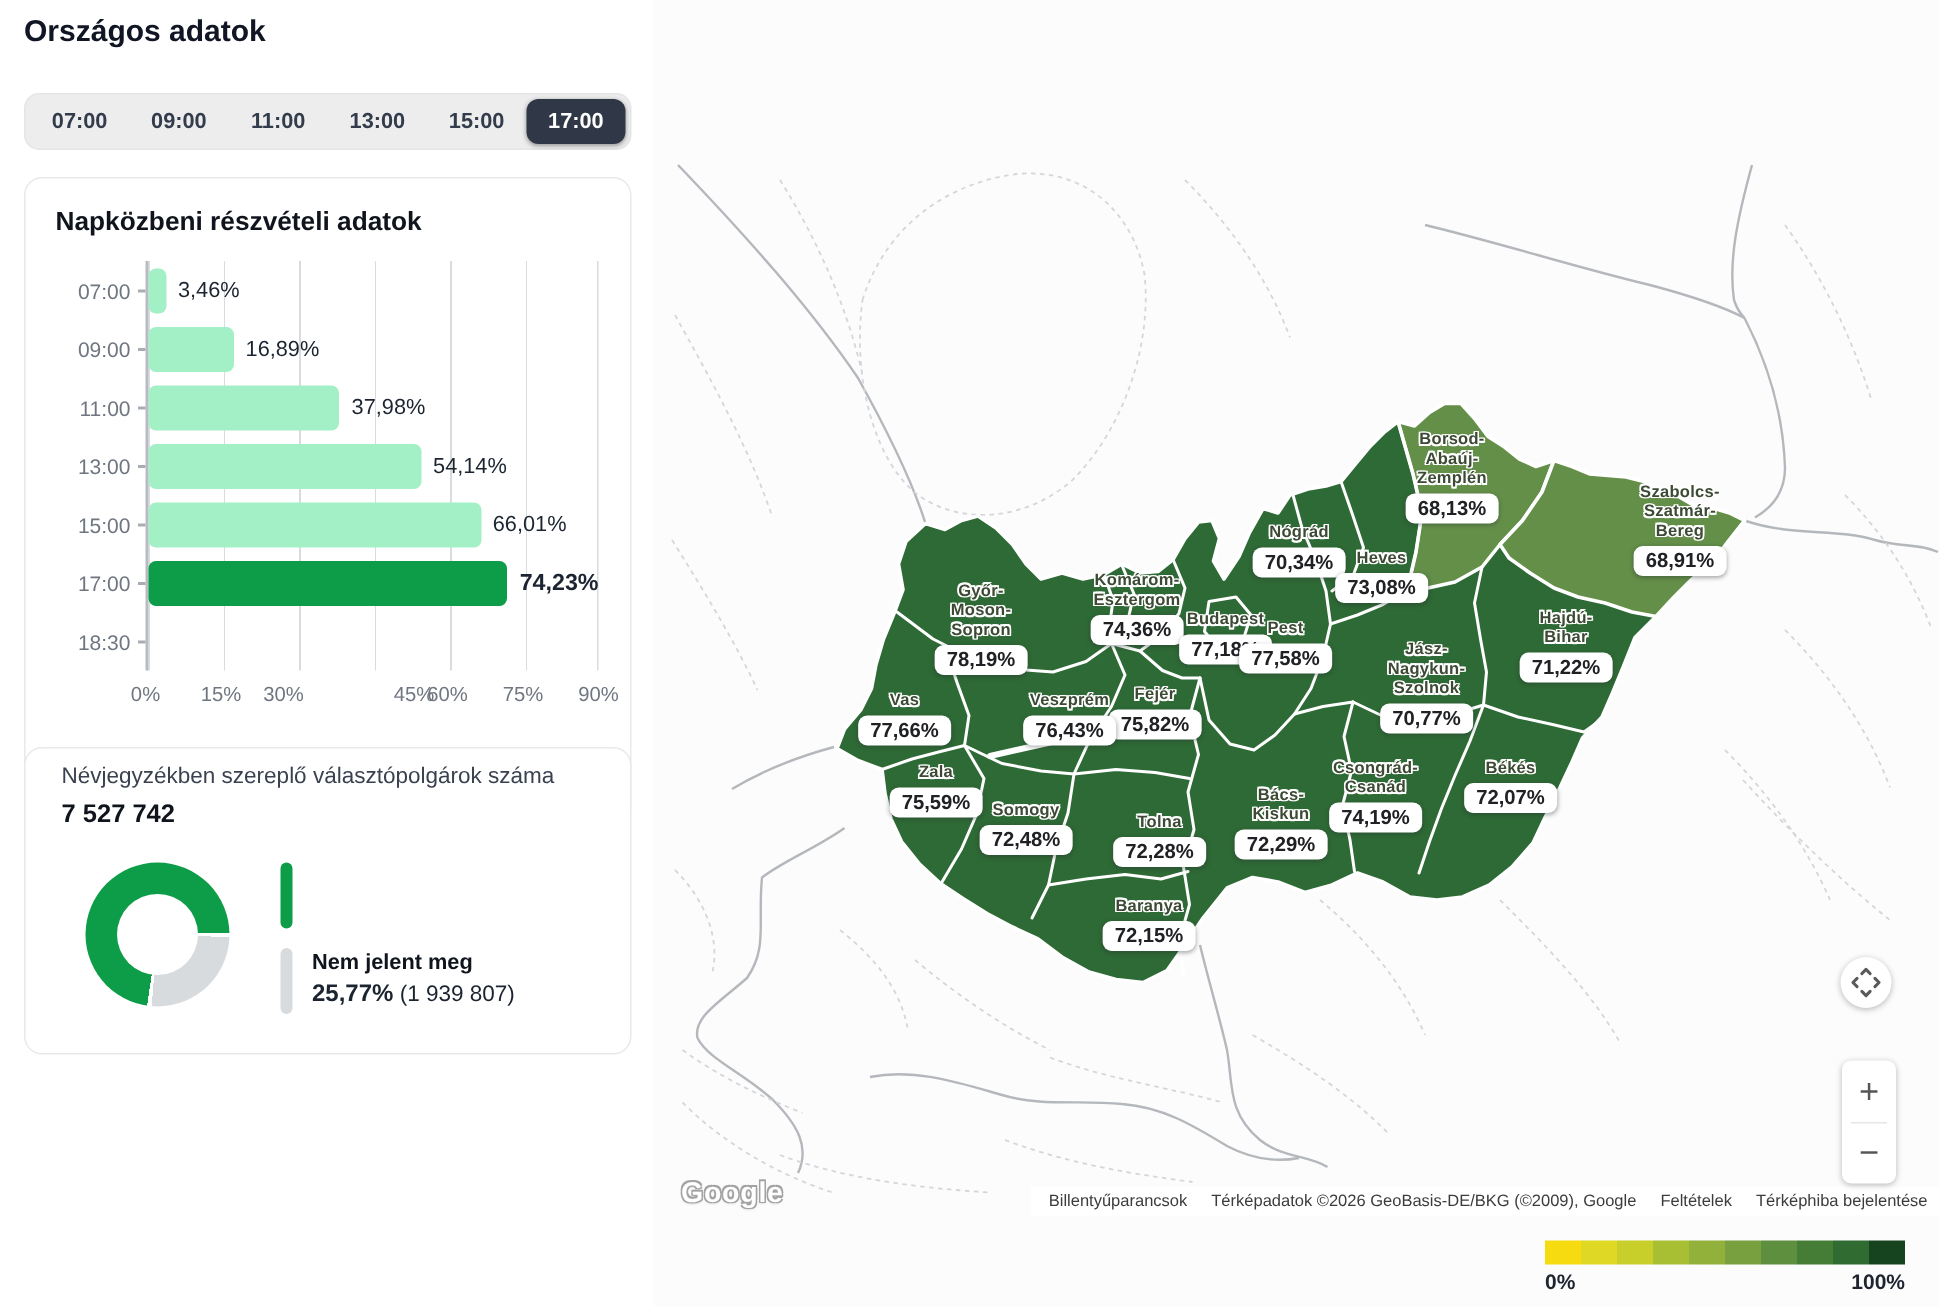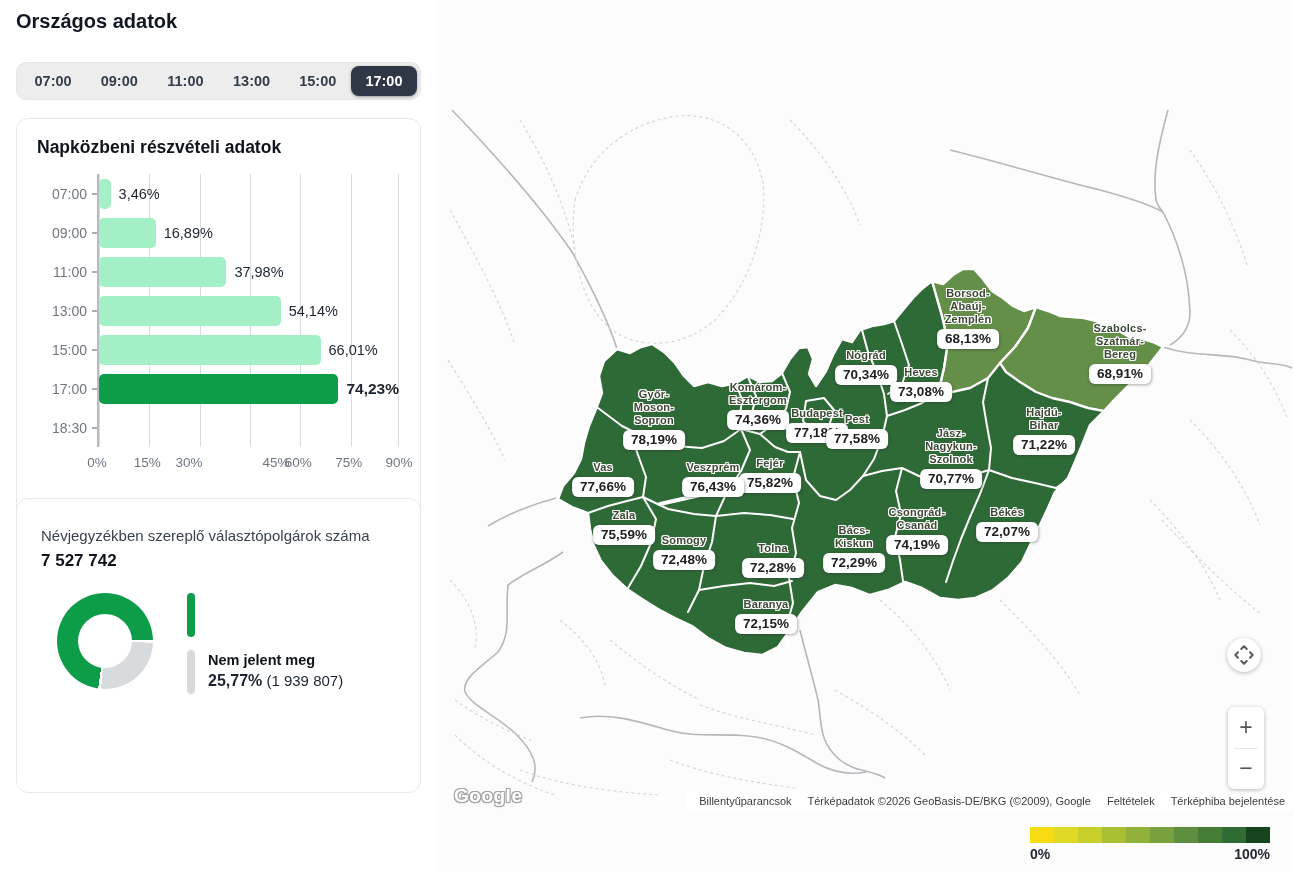--- a/index.html
+++ b/index.html
@@ -66,21 +66,21 @@
     border-right:1px solid #d9dcdf; border-left:2px solid #b8bcc2; }
   .crow { position:relative; height:39px; display:flex; align-items:center; }
   .ctime { position:absolute; left:-62px; width:52px; text-align:right; font-size:14px; color:#6f7680; }
   .tick { position:absolute; left:-5px; width:5px; height:2px; background:#a9adb3; }
   .cbar { height:30px; border-radius:5px; margin-left:2px; }
   .cval { margin-left:8px; font-size:14.5px; color:#1b2430; white-space:nowrap; }
   .cval.hl { font-weight:700; font-size:15.5px; }
   .xaxis { position:relative; margin-left:60px; width:302px; height:20px; margin-top:8px; }
   .xaxis span { position:absolute; transform:translateX(-50%); font-size:13.5px; color:#6f7680; }
 
-  .voters-card { top:498px; height:295px; padding:28px 24px; }
+  .voters-card { top:498px; height:205px; padding:10px 24px; }
   .v-title { font-size:15px; color:#3a4250; }
   .v-total { font-size:17px; font-weight:700; color:#10141c; margin-top:7px; }
   .donut-row { display:flex; margin-top:22px; }
   .donut { width:96px; height:96px; border-radius:50%; position:relative; margin-left:16px; flex:0 0 auto; }
   .donut::after { content:""; position:absolute; left:21px; top:21px; width:54px; height:54px; border-radius:50%; background:#fff; }
   .vlegend { margin-left:34px; }
   .litem { display:flex; margin-bottom:13px; }
   .lbar { width:8px; height:44px; border-radius:4px; margin-right:13px; flex:0 0 auto; }
   .llabel { font-size:14.5px; font-weight:700; color:#10141c; padding-top:2px; }
   .lvalue { font-size:15px; color:#1b2430; margin-top:4px; }

